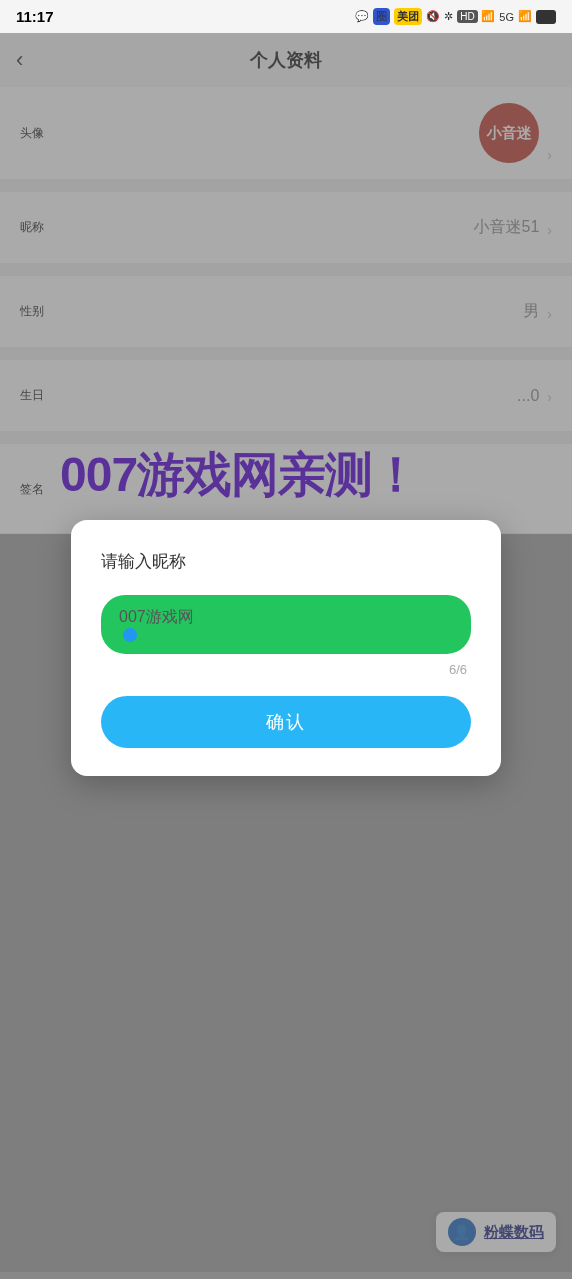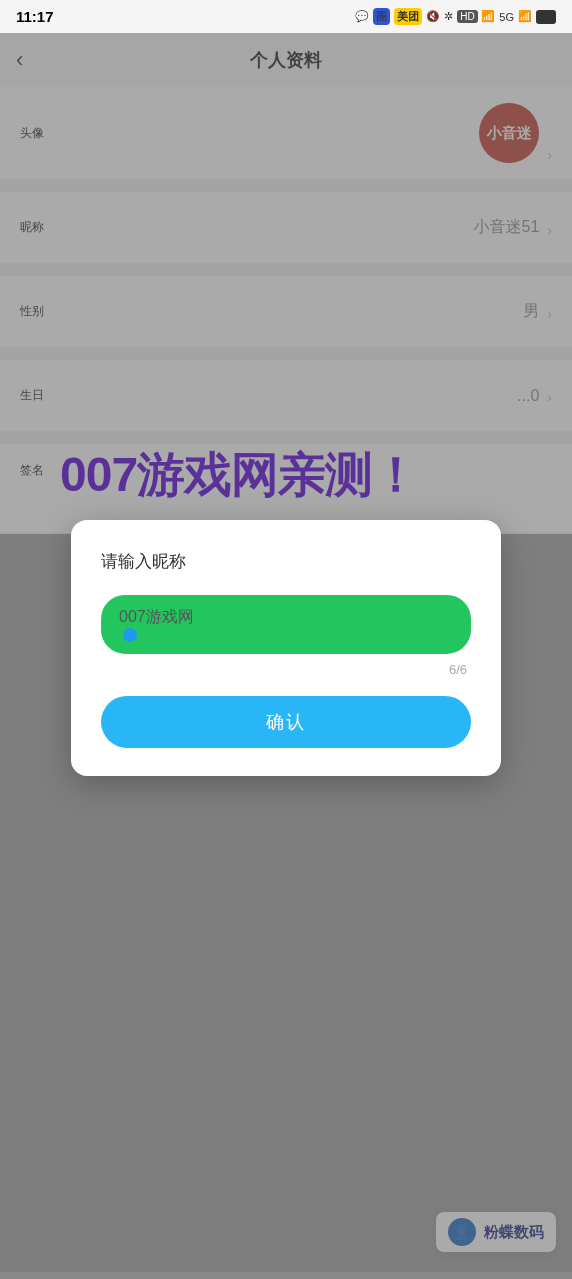--- a/index.html
+++ b/index.html
@@ -125,21 +125,21 @@
 
     
     .divider-space {
       height: 12px;
       background: #f0f0f0;
     }
 
     
     .profile-item-tall {
       min-height: 90px;
-      align-items: flex-start;
+      align-items: center;
       padding-top: 18px;
     }
 
     
     .gray-overlay {
       position: absolute;
       top: 0; left: 0; right: 0; bottom: 0;
       background: rgba(100,100,100,0.55);
       z-index: 20;
     }
@@ -244,20 +244,21 @@
       display: flex;
       align-items: center;
       justify-content: center;
       color: #fff;
       font-size: 14px;
     }
     .badge-text {
       font-size: 15px;
       color: #1a237e;
       font-weight: 600;
+      text-decoration: underline;
     }
 
     
     .wechat-icon { color: #07c160; font-size: 16px; }
     .app-icon { background: #3355cc; color: #fff; font-size: 10px; border-radius: 4px; padding: 1px 3px; }
     .meituan-icon { background: #ffcc00; color: #333; font-size: 10px; border-radius: 4px; padding: 1px 3px; font-weight: bold; }
   </style>
 </head>
 <body>
 

